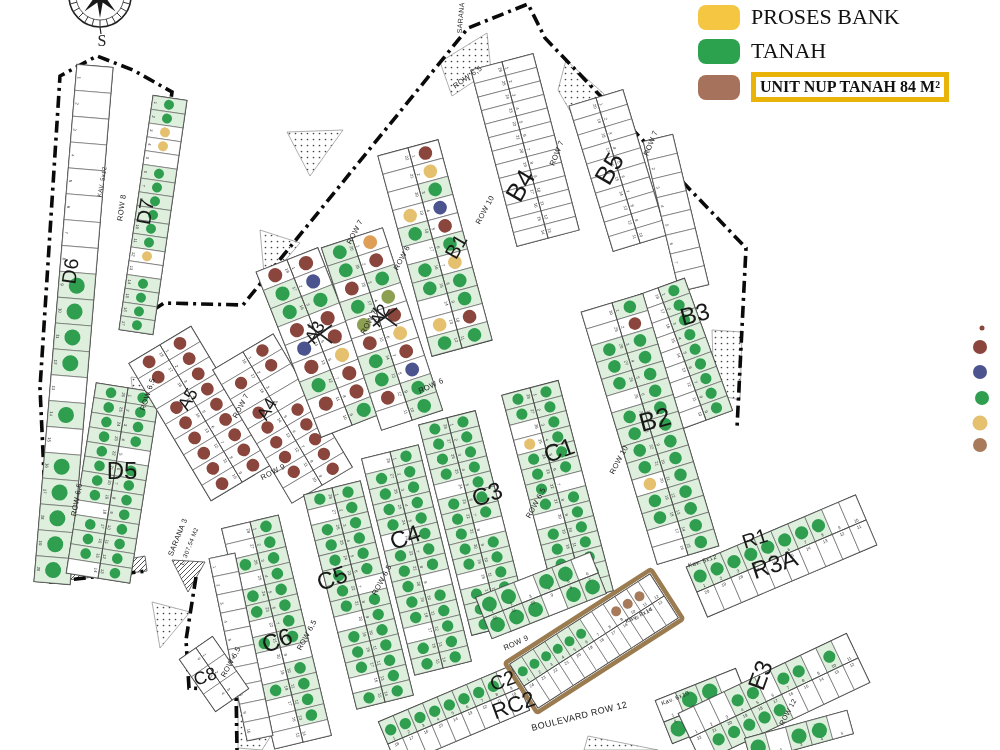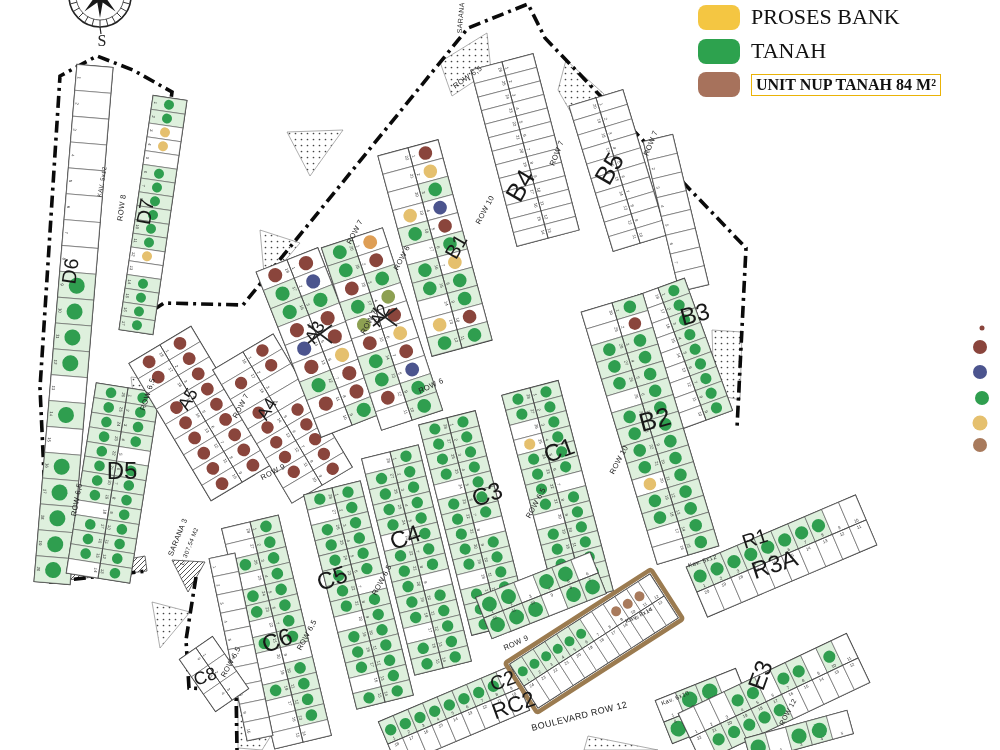--- a/index.html
+++ b/index.html
@@ -4,21 +4,21 @@
 <style>
   html,body{margin:0;padding:0}
   body{width:1000px;height:750px;background:#ffffff;position:relative;overflow:hidden;
        font-family:"Liberation Sans",sans-serif}
   #map-wrap{position:absolute;inset:0}
   svg{position:absolute;top:0;left:0}
   .legend{position:absolute;top:4px;left:698px;display:flex;flex-direction:column;gap:8px;z-index:5}
   .legend-row{display:flex;align-items:center;gap:11px}
   .swatch{width:42px;height:25px;border-radius:8px;flex:0 0 auto}
   .legend-label{font-family:"Liberation Serif",serif;font-size:22px;color:#111;white-space:nowrap}
-  .legend-label.bold{font-weight:bold;font-size:16px;border:1px solid #eab308;padding:1px 4px}
+  .legend-label.bold{font-weight:bold;font-size:16px;border:5px solid #eab308;padding:1px 4px}
 </style>
 </head>
 <body>
 
 <div id="map-wrap">
   <svg id="plan" width="1000" height="750" viewBox="0 0 1000 750">
       <defs>
         <pattern id="stip" width="6" height="6" patternUnits="userSpaceOnUse">
           <circle cx="1.5" cy="1.5" r="0.85" fill="#444"></circle>
         </pattern>

